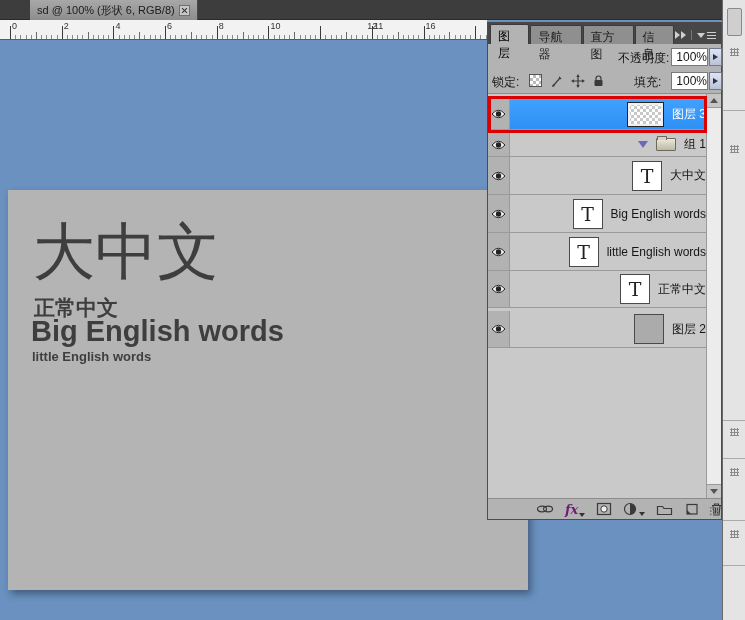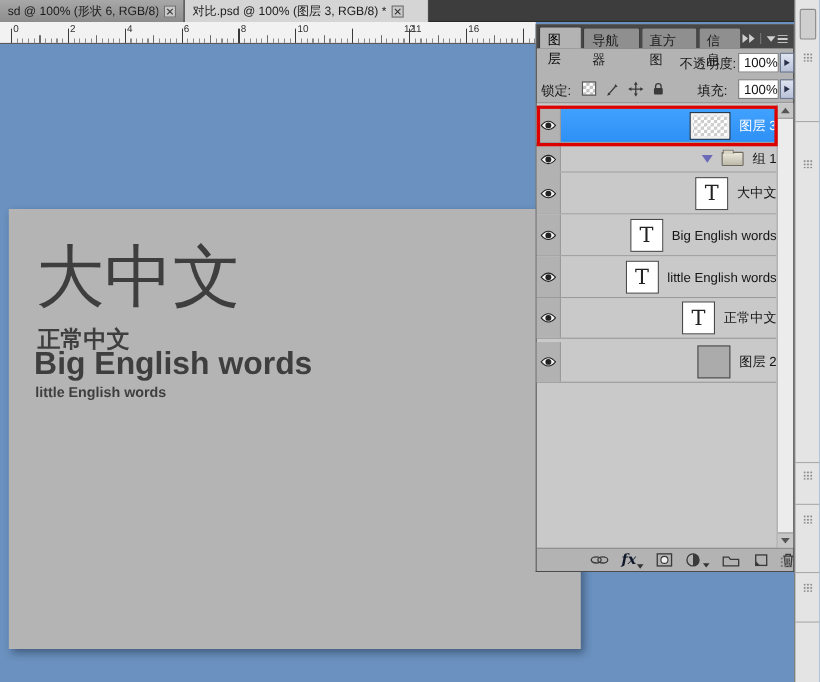--- a/index.html
+++ b/index.html
@@ -2,21 +2,21 @@
 <html><head>
 <meta charset="utf-8">
 <style>
   * { box-sizing: border-box; margin: 0; padding: 0; }
   html,body { width:745px; height:620px; overflow:hidden;
     font-family:"Liberation Sans","DejaVu Sans",sans-serif; }
   #root { position:relative; width:745px; height:620px; background:#6a91bf; }
 
   
   .doc-tabbar { position:absolute; left:0; top:0; width:722px; height:20px;
-    background:#3d3d3d; display:flex; border-bottom:1px solid #2a2a2a; }
+    background:#3d3d3d; display:flex; border-bottom:1px solid #2a2a2a;padding-left:30px; }
   .doc-tab { height:20px; display:flex; align-items:center; gap:5px;
     padding:0 7px; font-size:11px; color:#1c1c1c; white-space:nowrap; overflow:hidden;
     background:linear-gradient(#a8a8a8,#8d8d8d); border-right:1px solid #4a4a4a; }
   .doc-tab.active { background:#d5d5d5; }
   .doc-tab .tab-label { overflow:hidden; text-overflow:clip; }
   .close-box { width:11px; height:11px; flex:0 0 11px; border:1px solid #6f6f6f;
     background:#c9c9c9; position:relative; }
   .close-box::before,.close-box::after { content:""; position:absolute; left:1px; top:4px;
     width:7px; height:1px; background:#333; }
   .close-box::before { transform:rotate(45deg); }
@@ -132,21 +132,21 @@
     border-bottom:5px solid #555; }
   .tri-dn { width:0; height:0; border-left:4px solid transparent; border-right:4px solid transparent;
     border-top:5px solid #555; }
 
   
   .panel-bottom { position:absolute; left:0; top:476px; width:233px; height:21px;
     background:#b3b3b3; border-top:1px solid #8c8c8c; display:flex; align-items:center;
     gap:11px; padding-left:48px; }
   .bic { display:flex; align-items:center; }
   .fx-label { font-family:"DejaVu Serif","Liberation Serif",serif; font-style:italic;
-    font-weight:bold; font-size:13px; color:#0f172a; }
+    font-weight:bold; font-size:13px; color:#701a75; }
   .mini-dn { width:0; height:0; border-left:3px solid transparent; border-right:3px solid transparent;
     border-top:4px solid #333; margin-left:1px; align-self:flex-end; }
   .grip { position:absolute; right:2px; bottom:3px; width:10px; height:10px;
     background-image:radial-gradient(#777 1px,transparent 1.2px); background-size:3.4px 3.4px; }
 
   
   .right-strip { position:absolute; left:722px; top:0; width:23px; height:620px;
     background:#e4e4e4; border-left:1px solid #6a6a6a; }
   .strip-btn { position:absolute; left:4px; top:8px; width:15px; height:28px;
     background:#cfcfcf; border:1px solid #8a8a8a; border-radius:2px; }
@@ -157,24 +157,20 @@
   svg .st { stroke:#3a3a3a; stroke-width:1.2; fill:none; }
 </style>
 </head>
 <body>
 
 <div id="root">
 
   <div class="doc-tabbar">
     <div class="doc-tab" style="width:168px">
       <span class="tab-label">sd @ 100% (形状 6, RGB/8)</span>
-      <span class="close-box"></span>
-    </div>
-    <div class="doc-tab active" style="width:222px">
-      <span class="tab-label">对比.psd @ 100% (图层 3, RGB/8) *</span>
       <span class="close-box"></span>
     </div>
   </div>
 
   <div class="ruler">
     <div class="minor"></div>
     <div class="mid"></div>
     <div class="major"></div>
     <div id="ruler-labels">
         <span class="rlabel" style="left: 12px;">0</span>

